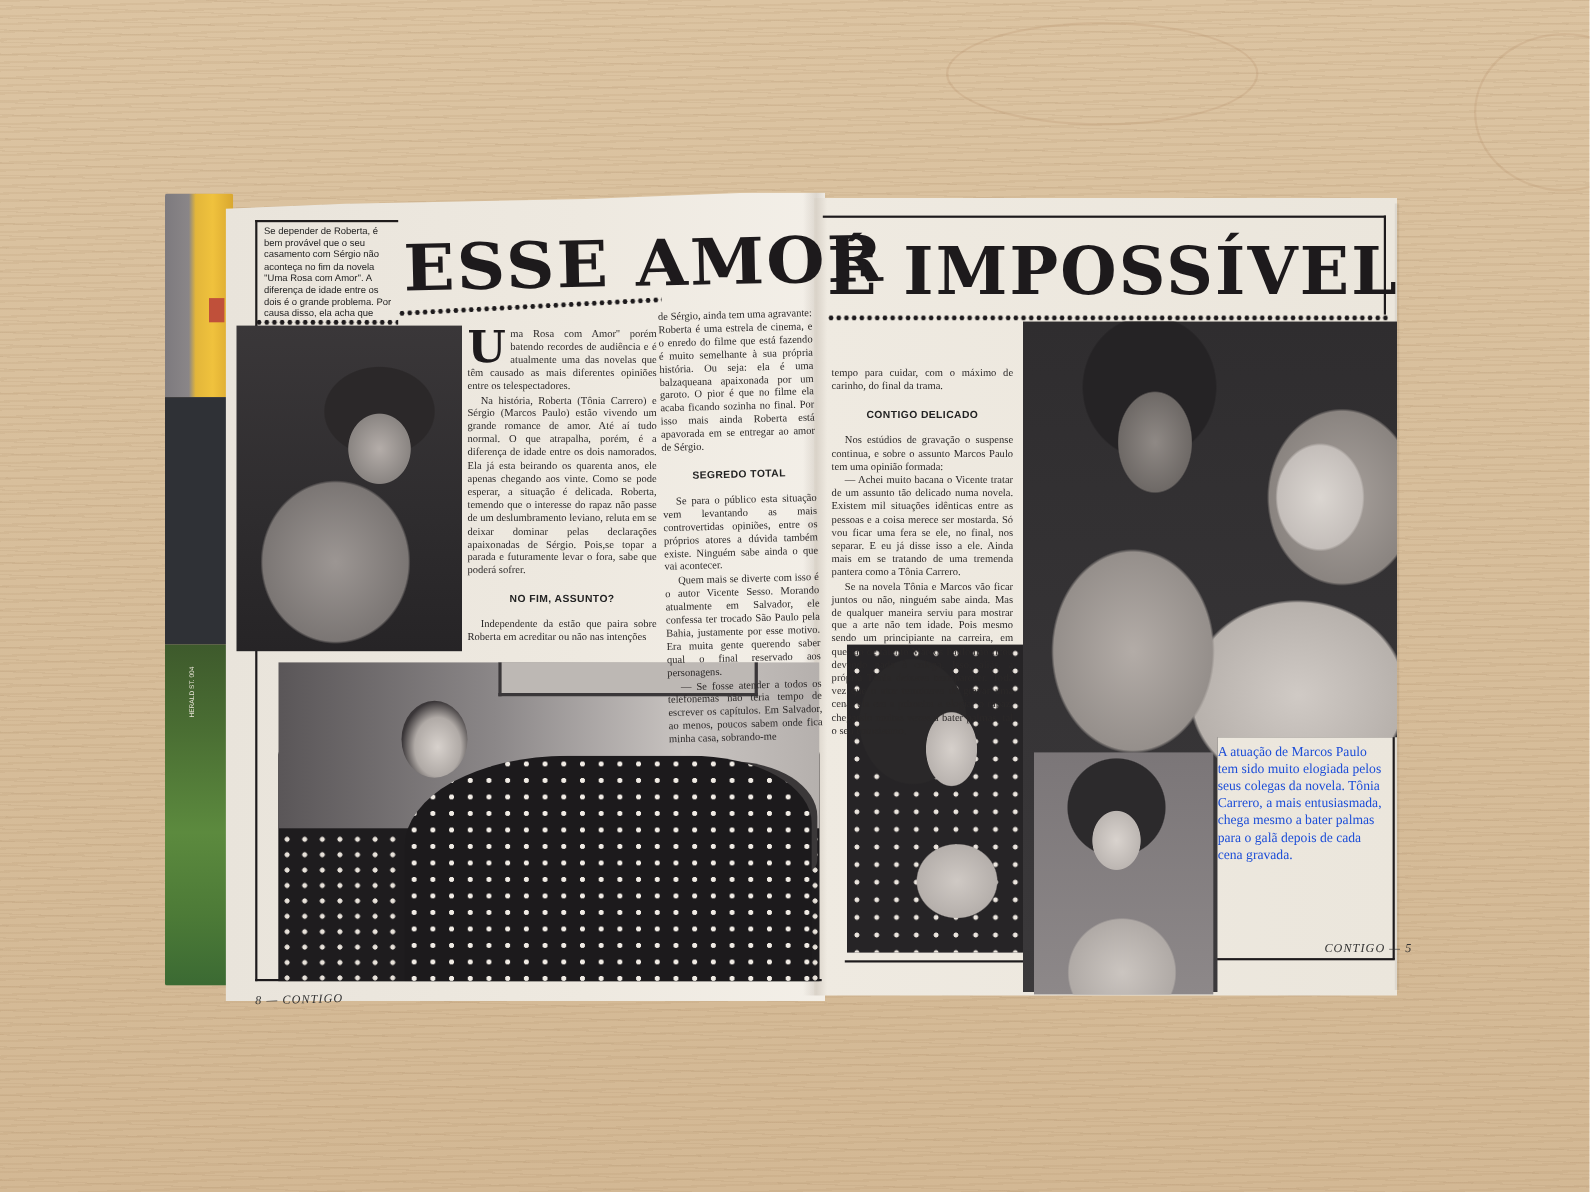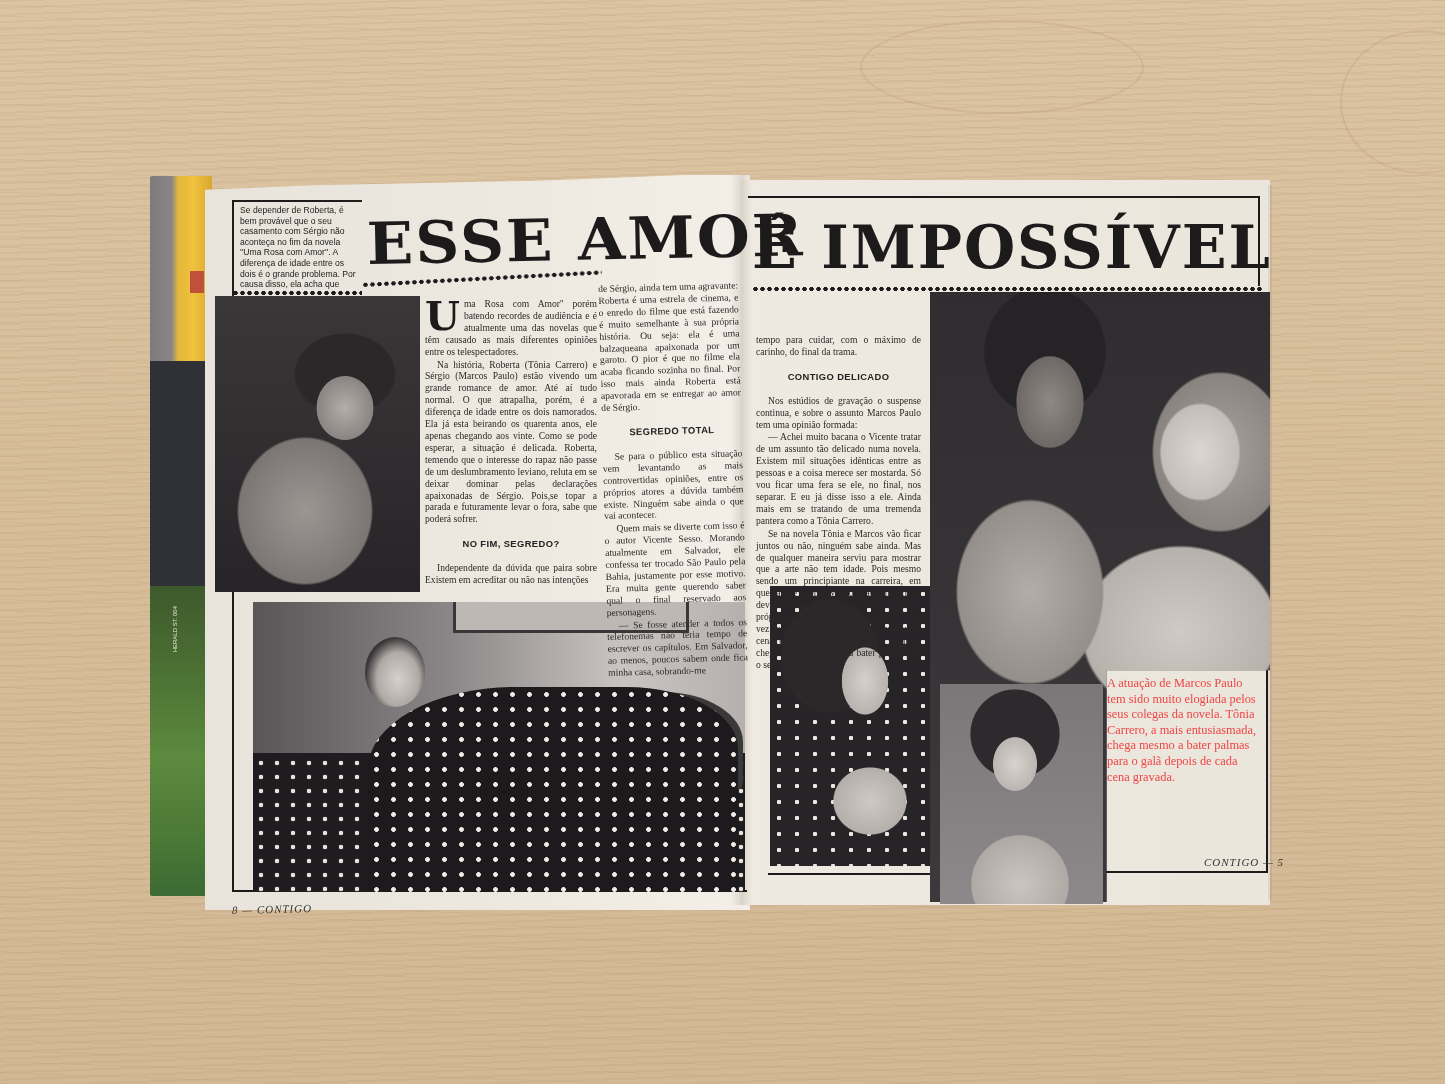--- a/index.html
+++ b/index.html
@@ -69,21 +69,21 @@
     radial-gradient(ellipse 75px 80px at 115px 60px,#252325 0%,#252325 80%,transparent 82%),
     radial-gradient(ellipse 120px 150px at 100px 300px,#b3aca7 0%,#958f8b 60%,transparent 62%),
     radial-gradient(ellipse 160px 140px at 250px 340px,#d0cac5 0%,#b7b1ac 60%,transparent 62%),
     linear-gradient(180deg,#2f2d2f 0%,#3b393b 100%);
     clip-path:polygon(0 0,100% 0,100% 62%,52% 62%,52% 100%,0 100%);}
   .ph-man2{left:940px;top:684px;width:163px;height:220px;background:
     radial-gradient(ellipse 36px 44px at 75px 80px,#d9d3ce 0%,#bcb6b2 60%,transparent 62%),
     radial-gradient(ellipse 55px 55px at 75px 50px,#2c2a2c 0%,#2c2a2c 80%,transparent 82%),
     radial-gradient(ellipse 80px 80px at 80px 200px,#cbc5c0 0%,#b0aaa6 60%,transparent 62%),
     linear-gradient(180deg,#7b7678 0%,#8d8889 100%);}
-  .caption{position:absolute;left:1107px;top:676px;width:155px;font-size:12.4px;line-height:15.6px;color:#ef4444;font-family:"Liberation Serif",serif;}
+  .caption{position:absolute;left:1107px;top:676px;width:155px;font-size:12.4px;line-height:15.6px;color:#1d4ed8;font-family:"Liberation Serif",serif;}
   .folio{position:absolute;font-family:"Liberation Serif",serif;font-style:italic;font-size:11px;letter-spacing:1px;color:#333;}
   .shadow-right{position:absolute;left:1268px;top:185px;width:4px;height:715px;background:rgba(0,0,0,0.06);}
 </style>
 </head>
 <body>
 
 <div class="wood-knot" style="left:860px;top:20px;width:280px;height:90px;"></div>
 <div class="wood-knot" style="left:1340px;top:30px;width:160px;height:140px;"></div>
 
 <div class="cover-strip">
@@ -127,22 +127,22 @@
   <div class="head"></div>
 </div>
 
 <div class="photo ph-woman2"></div>
 <div class="photo ph-couple"></div>
 <div class="photo ph-man2"></div>
 
 <div class="col" style="left:425px;top:298px;width:172px;">
   <p class="noind"><span class="dropcap">U</span><span>ma Rosa com Amor'' porém batendo recordes de audiência e é atualmente uma das novelas que têm causado as mais diferentes opiniões entre os telespectadores.</span></p>
   <p>Na história, Roberta (Tônia Carrero) e Sérgio (Marcos Paulo) estão vivendo um grande romance de amor. Até aí tudo normal. O que atrapalha, porém, é a diferença de idade entre os dois namorados. Ela já esta beirando os quarenta anos, ele apenas chegando aos vinte. Como se pode esperar, a situação é delicada. Roberta, temendo que o interesse do rapaz não passe de um deslumbramento leviano, reluta em se deixar dominar pelas declarações apaixonadas de Sérgio. Pois,se topar a parada e futuramente levar o fora, sabe que poderá sofrer.</p>
-  <div class="subhead">NO FIM, SEGREDO?</div>
-  <p>Independente da dúvida que paira sobre Existem em acreditar ou não nas intenções</p>
+  <div class="subhead">NO FIM, ASSUNTO?</div>
+  <p>Independente da estão que paira sobre Roberta em acreditar ou não nas intenções</p>
 </div>
 
 <div class="col" style="left:598px;top:283px;width:140px;transform:rotate(-1.5deg);transform-origin:left top;">
   <p class="noind">de Sérgio, ainda tem uma agravante: Roberta é uma estrela de cinema, e o enredo do filme que está fazendo é muito semelhante à sua própria história. Ou seja: ela é uma balzaqueana apaixonada por um garoto. O pior é que no filme ela acaba ficando sozinha no final. Por isso mais ainda Roberta está apavorada em se entregar ao amor de Sérgio.</p>
   <div class="subhead">SEGREDO TOTAL</div>
   <p>Se para o público esta situação vem levantando as mais controvertidas opiniões, entre os próprios atores a dúvida também existe. Ninguém sabe ainda o que vai acontecer.</p>
   <p>Quem mais se diverte com isso é o autor Vicente Sesso. Morando atualmente em Salvador, ele confessa ter trocado São Paulo pela Bahia, justamente por esse motivo. Era muita gente querendo saber qual o final reservado aos personagens.</p>
   <p>— Se fosse atender a todos os telefonemas não teria tempo de escrever os capítulos. Em Salvador, ao menos, poucos sabem onde fica minha casa, sobrando-me</p>
 </div>
 

